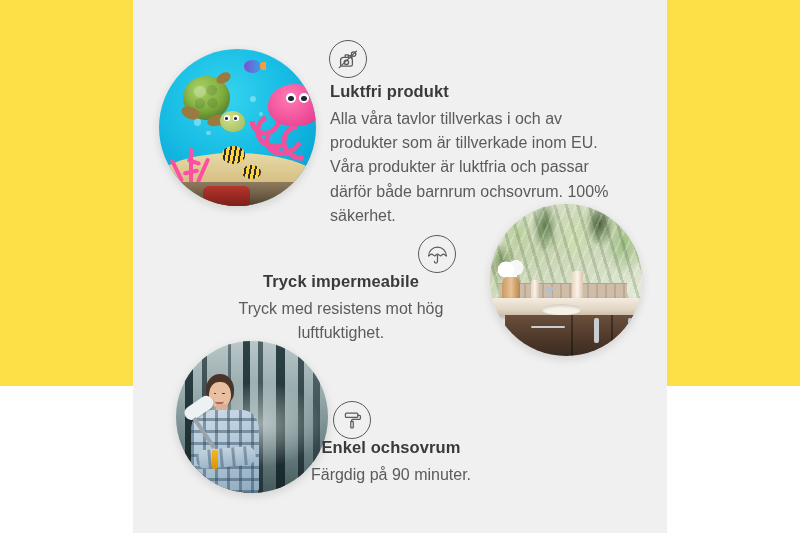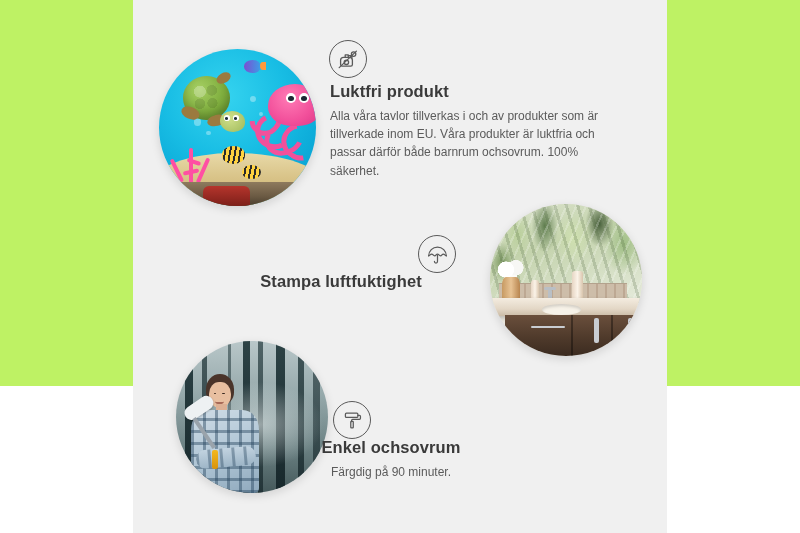--- a/index.html
+++ b/index.html
@@ -5,21 +5,21 @@
   html,body{margin:0;padding:0;}
   body{
     width:800px;height:533px;
     background:#ffffff;
     font-family:"Liberation Sans", sans-serif;
     overflow:hidden;
   }
   #canvas{
     position:relative;
     width:800px;height:386px;
-    background:#bef264;
+    background:#fde047;
   }
   
   .panel{
     position:absolute;
     left:133px;top:0;
     width:534px;height:533px;
     background:#f0f0f0;
   }
 
   
@@ -235,21 +235,21 @@
     background:transparent;
   }
   .icon-circle svg{display:block;}
 
   
   .heading{
     font-size:16.5px;font-weight:bold;color:#3a3a3a;
     letter-spacing:.1px;margin:0 0 5px 0;line-height:1.2;
   }
   .body{
-    font-size:12px;color:#5b5b5b;line-height:1.52;margin:0;
+    font-size:16px;color:#5b5b5b;line-height:1.52;margin:0;
   }
   .txt{position:absolute;}
   .txt.center{text-align:center;}
   .txt.left{text-align:left;}
 </style>
 </head>
 <body>
 
 <div id="canvas">
 
@@ -337,21 +337,22 @@
 
   <div class="icon-circle" style="left:418px;top:235px;">
     <svg width="23" height="23" viewBox="0 0 24 24" fill="none" stroke="#5a5a5a" stroke-width="1.3" stroke-linecap="round" stroke-linejoin="round">
       <path d="M2.8 13.4a9.2 9.2 0 0 1 18.4 0"></path>
       <path d="M2.8 13.4c1.5 0 1.5-1.9 3.1-1.9s1.5 1.9 3.1 1.9 1.5-1.9 3-1.9 1.5 1.9 3.1 1.9 1.5-1.9 3-1.9 1.6 1.9 3.1 1.9"></path>
       <path d="M12 13v6.3a1.6 1.6 0 0 1-3.2 0"></path>
     </svg>
   </div>
 
   <div class="txt center" style="left:208px;top:272px;width:266px;">
-    <p class="heading">Stampa luftfuktighet</p>
+    <p class="heading">Tryck impermeabile</p>
+    <p class="body">Tryck med resistens mot hög luftfuktighet.</p>
   </div>
 
   <div class="photo" style="left:176px;top:341px;width:152px;height:152px;">
     <div class="scene forest">
       <div class="tree t1"></div>
         <div class="tree t2"></div>
         <div class="tree t8"></div>
       <div class="tree t3"></div>
         <div class="tree t4"></div>
         <div class="tree t5"></div>

